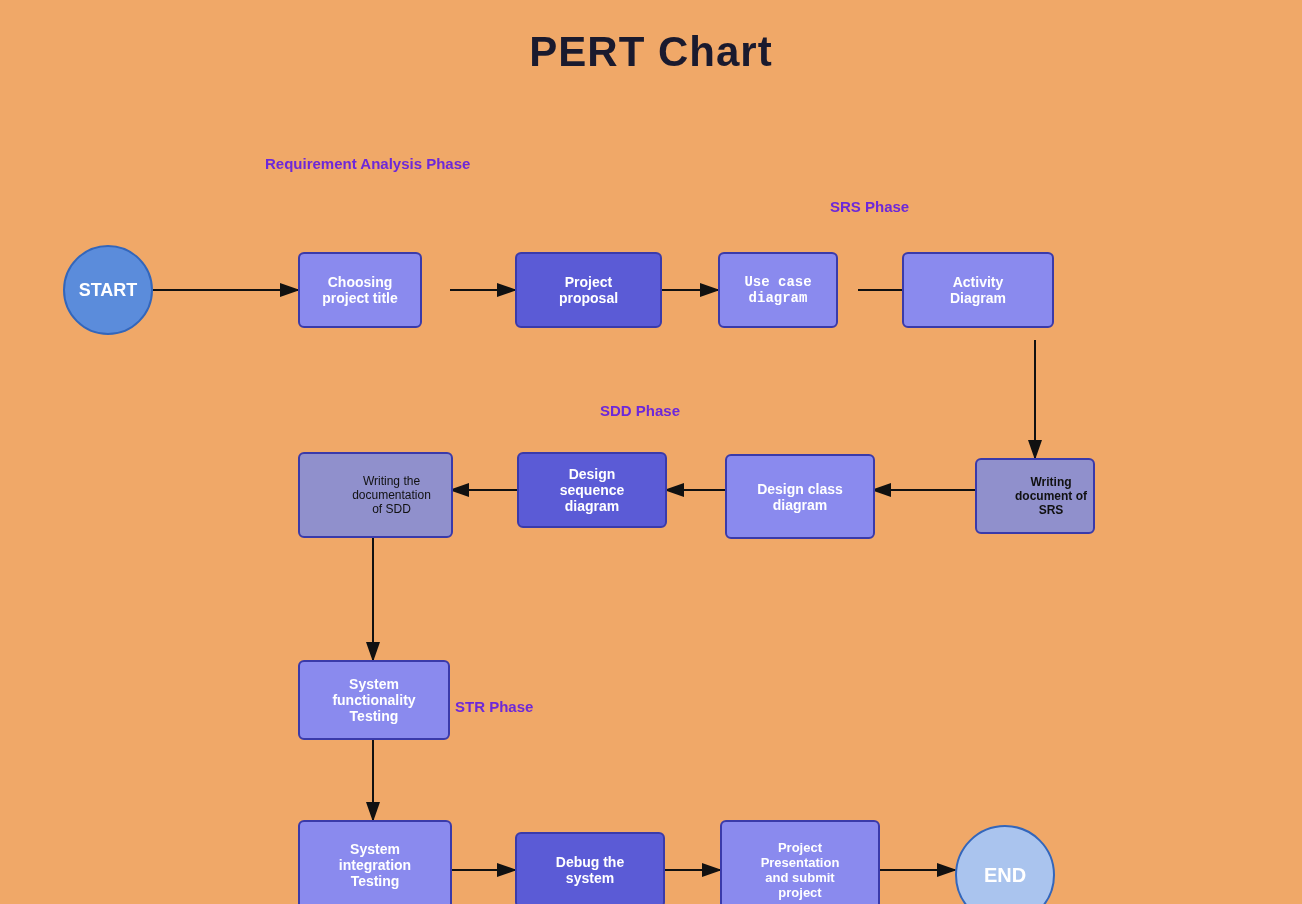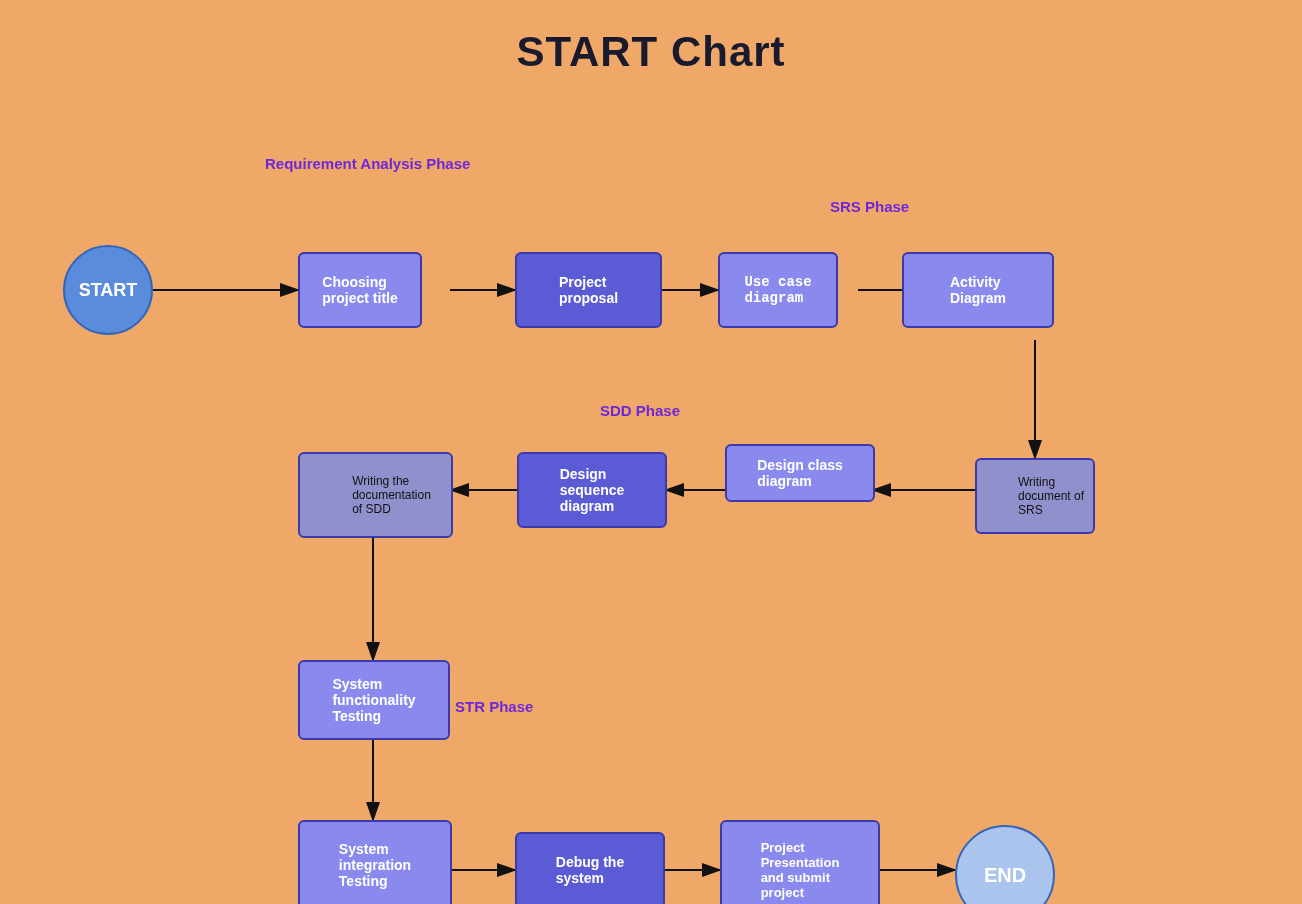--- a/index.html
+++ b/index.html
@@ -25,20 +25,21 @@
       left: 0;
       width: 1302px;
       height: 814px;
     }
     
     .node {
       position: absolute;
       display: flex;
       align-items: center;
       justify-content: center;
+      text-align: center;
       font-size: 14px;
       font-weight: 600;
       color: #111;
     }
     .node-circle {
       border-radius: 50%;
       background-color: #5B8CDB;
       border: 2px solid #3366BB;
       width: 90px;
       height: 90px;
@@ -88,21 +89,21 @@
     .arrow-line {
       stroke: #111;
       stroke-width: 2;
       fill: none;
       marker-end: url(#arrowhead);
     }
   </style>
 </head>
 <body>
 
-<div class="page-title">START Chart</div>
+<div class="page-title">PERT Chart</div>
 
 <div class="chart-area">
 
   <svg class="arrows">
     <defs>
       <marker id="arrowhead" markerWidth="10" markerHeight="7" refX="9" refY="3.5" orient="auto">
         <polygon points="0 0, 10 3.5, 0 7" fill="#111"></polygon>
       </marker>
     </defs>
 
@@ -143,23 +144,23 @@
   <div class="node node-circle" style="left:63px; top:155px; width:90px; height:90px;">START</div>
 
   <div class="node node-rect node-rect-light" style="left:298px; top:162px; width:124px; height:76px;">Choosing<br>project title</div>
 
   <div class="node node-rect node-rect-dark" style="left:515px; top:162px; width:147px; height:76px;">Project<br>proposal</div>
 
   <div class="node node-rect node-rect-light" style="left:718px; top:162px; width:120px; height:76px;font-family:Liberation Mono, monospace;">Use case<br>diagram</div>
 
   <div class="node node-rect node-rect-light" style="left:902px; top:162px; width:152px; height:76px;">Activity<br>Diagram</div>
 
-  <div class="node node-rect node-rect-writing" style="left:975px; top:368px; width:120px; height:76px; font-size:12px;">Writing<br>document of<br>SRS</div>
+  <div class="node node-rect node-rect-writing" style="left:975px; top:368px; width:120px; height:76px; font-size:12px;font-weight:bold;">Writing<br>document of<br>SRS</div>
 
-  <div class="node node-rect node-rect-light" style="left:725px; top:354px; width:150px; height:58px;">Design class<br>diagram</div>
+  <div class="node node-rect node-rect-light" style="left:725px; top:364px; width:150px; height:85px;">Design class<br>diagram</div>
 
   <div class="node node-rect node-rect-dark" style="left:517px; top:362px; width:150px; height:76px;">Design<br>sequence<br>diagram</div>
 
   <div class="node node-rect node-rect-writing" style="left:298px; top:362px; width:155px; height:86px; font-size:12px; font-weight:normal;">Writing the<br>documentation<br>of SDD</div>
 
   <div class="node node-rect node-rect-light" style="left:298px; top:570px; width:152px; height:80px;">System<br>functionality<br>Testing</div>
 
   <div class="node node-rect node-rect-light" style="left:298px; top:730px; width:154px; height:90px;">System<br>integration<br>Testing</div>
 
   <div class="node node-rect node-rect-dark" style="left:515px; top:742px; width:150px; height:76px;">Debug the<br>system</div>

